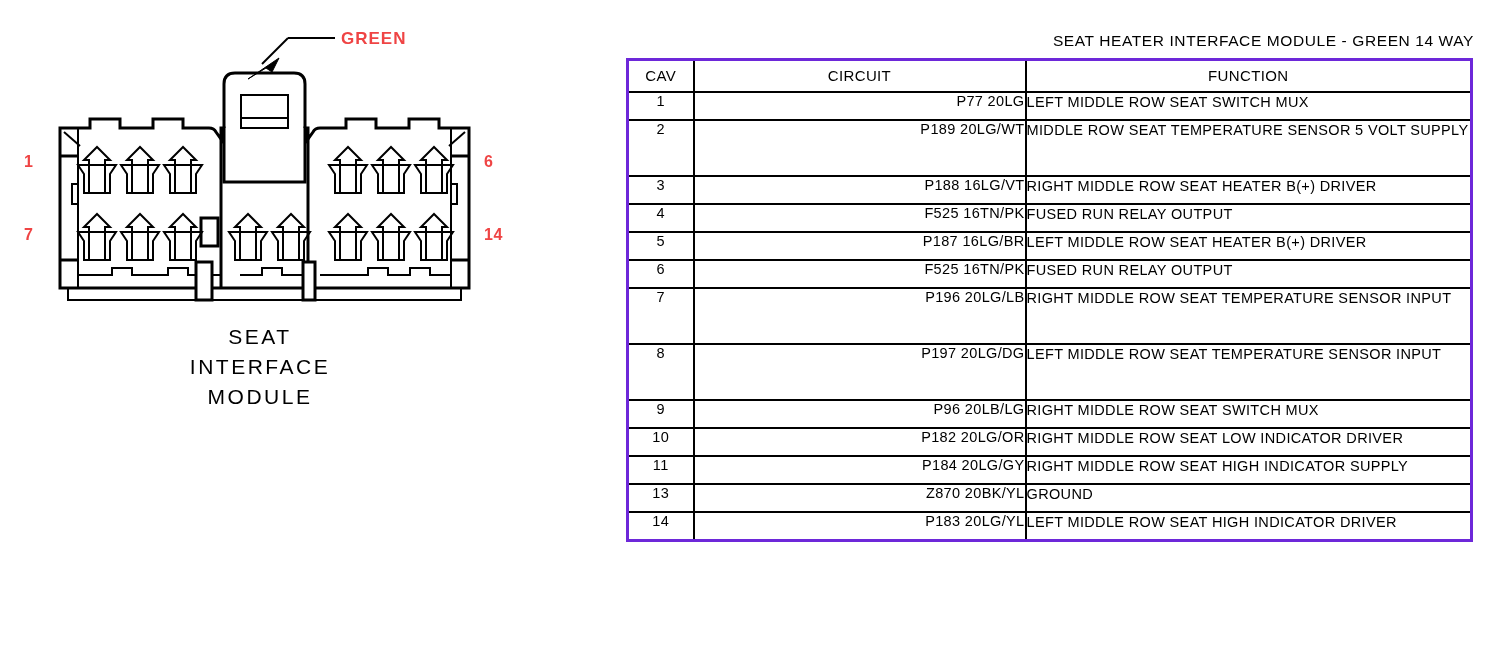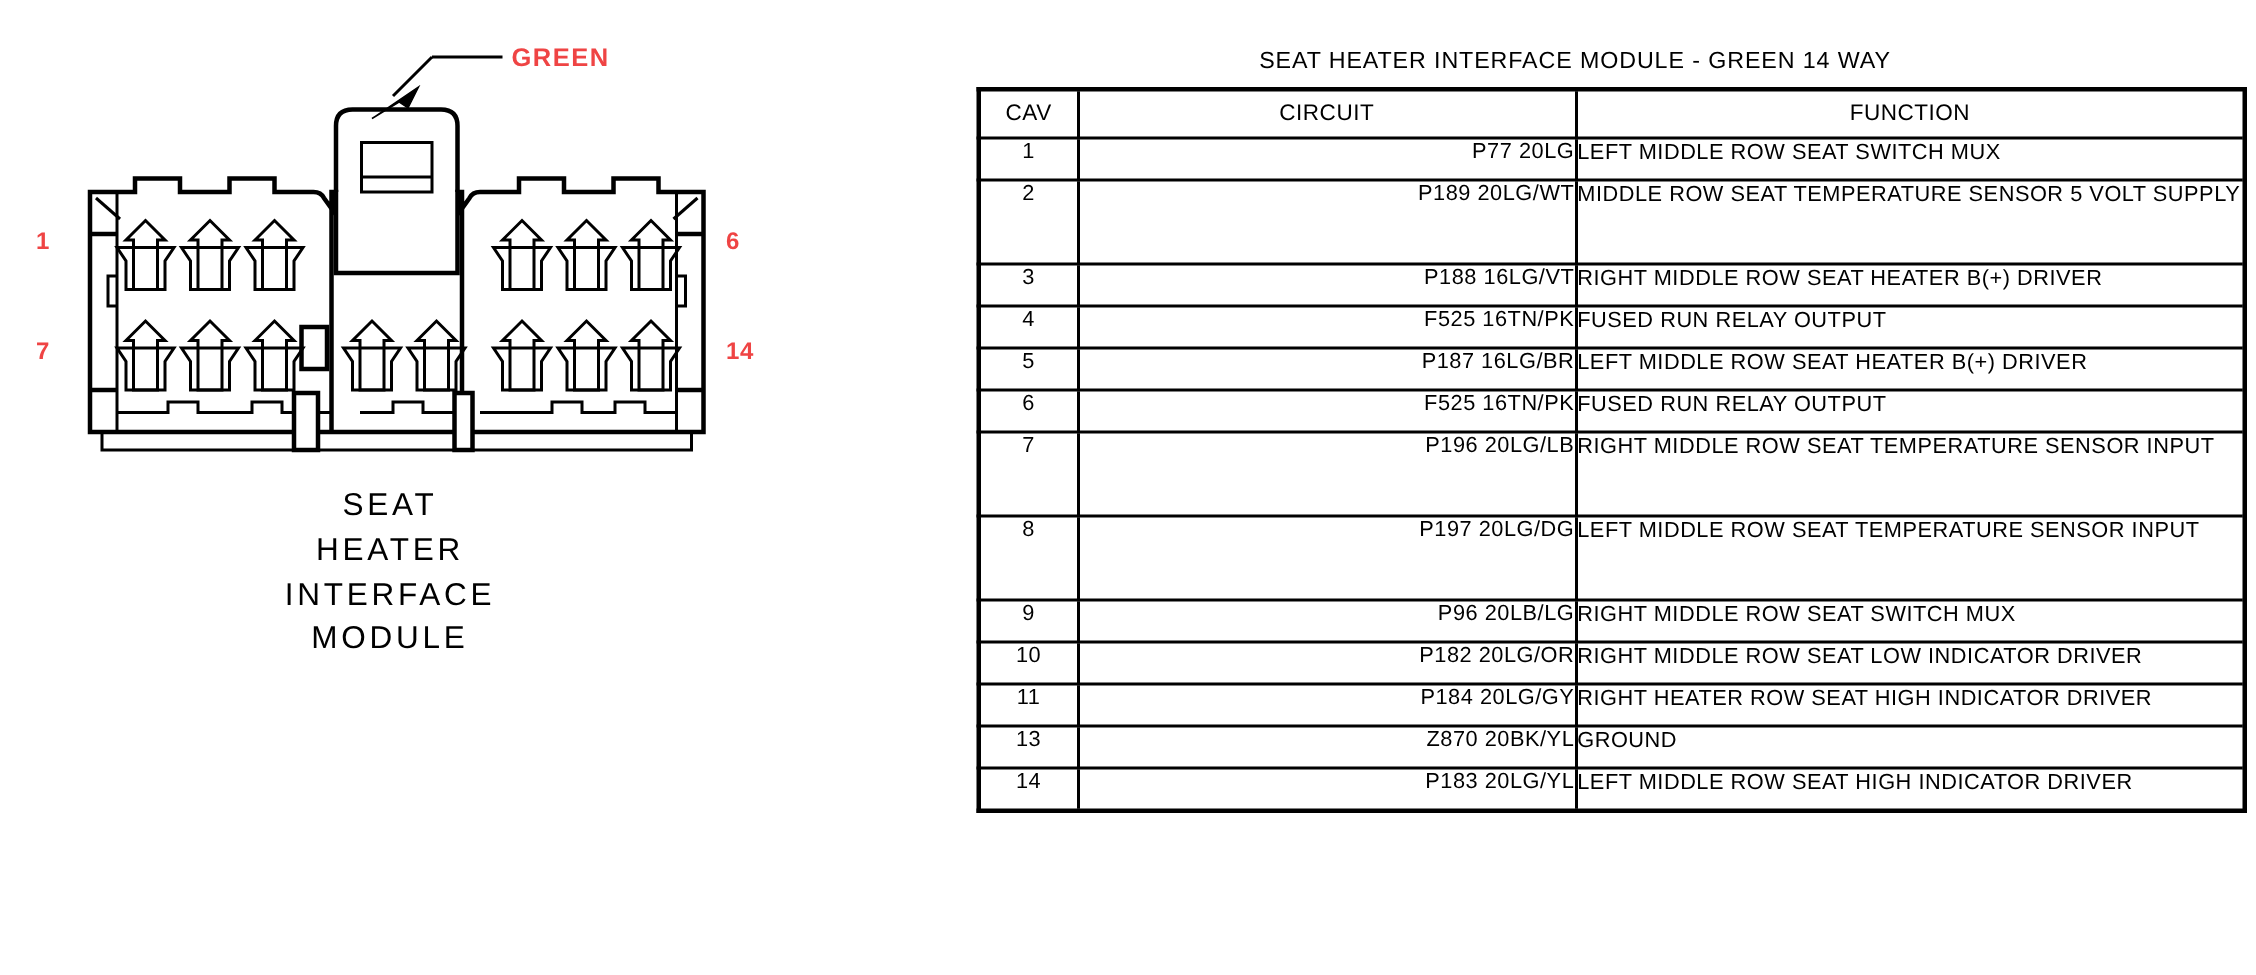--- a/index.html
+++ b/index.html
@@ -57,21 +57,21 @@
   
   #table-panel {
     position: absolute;
     left: 626px; top: 0;
     width: 850px;
   }
   #table-title {
     position: absolute;
     left: 0; top: 32px;
     width: 848px;
-    text-align: center;
+    text-align: right;
     font-size: 15.5px;
     letter-spacing: 0.6px;
     white-space: nowrap;
   }
   table.pinout {
     position: absolute;
     left: 0; top: 58px;
     width: 846px;
     border-collapse: collapse;
     table-layout: fixed;
@@ -83,22 +83,21 @@
     font-family: "Liberation Sans", sans-serif;
     font-size: 14.5px;
     letter-spacing: 0.35px;
     font-weight: normal;
     padding: 0;
     vertical-align: top;
     color: #000;
   }
   
   table.pinout {
-    border: 3px solid #000000;
-    margin-left: 25px;
+    border: 3px solid #6d28d9;
   }
   table.pinout th {
     text-align: center;
     height: 30px;
     line-height: 30px;
     font-size: 15px;
   }
   col.c-cav   { width: 66px; }
   col.c-circ  { width: 332px; }
   col.c-func  { width: 446px; }
@@ -261,21 +260,20 @@
 
   <span class="conn-label" id="green-label">GREEN</span>
 
   <span class="conn-label" id="pin-label-1">1</span>
   <span class="conn-label" id="pin-label-7">7</span>
   <span class="conn-label" id="pin-label-6">6</span>
   <span class="conn-label" id="pin-label-14">14</span>
 
   <div id="module-caption">
     <div>SEAT</div>
-    <div>HEATER</div>
     <div>INTERFACE</div>
     <div>MODULE</div>
   </div>
 </div>
 
 <div id="table-panel">
 
   <div id="table-title">SEAT HEATER INTERFACE MODULE - GREEN 14 WAY</div>
 
   <table class="pinout">
@@ -338,21 +336,21 @@
           <td class="func">RIGHT MIDDLE ROW SEAT SWITCH MUX</td>
         </tr>
         <tr>
           <td class="cav">10</td>
           <td class="circ">P182 20LG/OR</td>
           <td class="func">RIGHT MIDDLE ROW SEAT LOW INDICATOR DRIVER</td>
         </tr>
         <tr>
           <td class="cav">11</td>
           <td class="circ">P184 20LG/GY</td>
-          <td class="func">RIGHT HEATER ROW SEAT HIGH INDICATOR DRIVER</td>
+          <td class="func">RIGHT MIDDLE ROW SEAT HIGH INDICATOR SUPPLY</td>
         </tr>
         <tr>
           <td class="cav">13</td>
           <td class="circ">Z870 20BK/YL</td>
           <td class="func">GROUND</td>
         </tr>
         <tr>
           <td class="cav">14</td>
           <td class="circ">P183 20LG/YL</td>
           <td class="func">LEFT MIDDLE ROW SEAT HIGH INDICATOR DRIVER</td>

